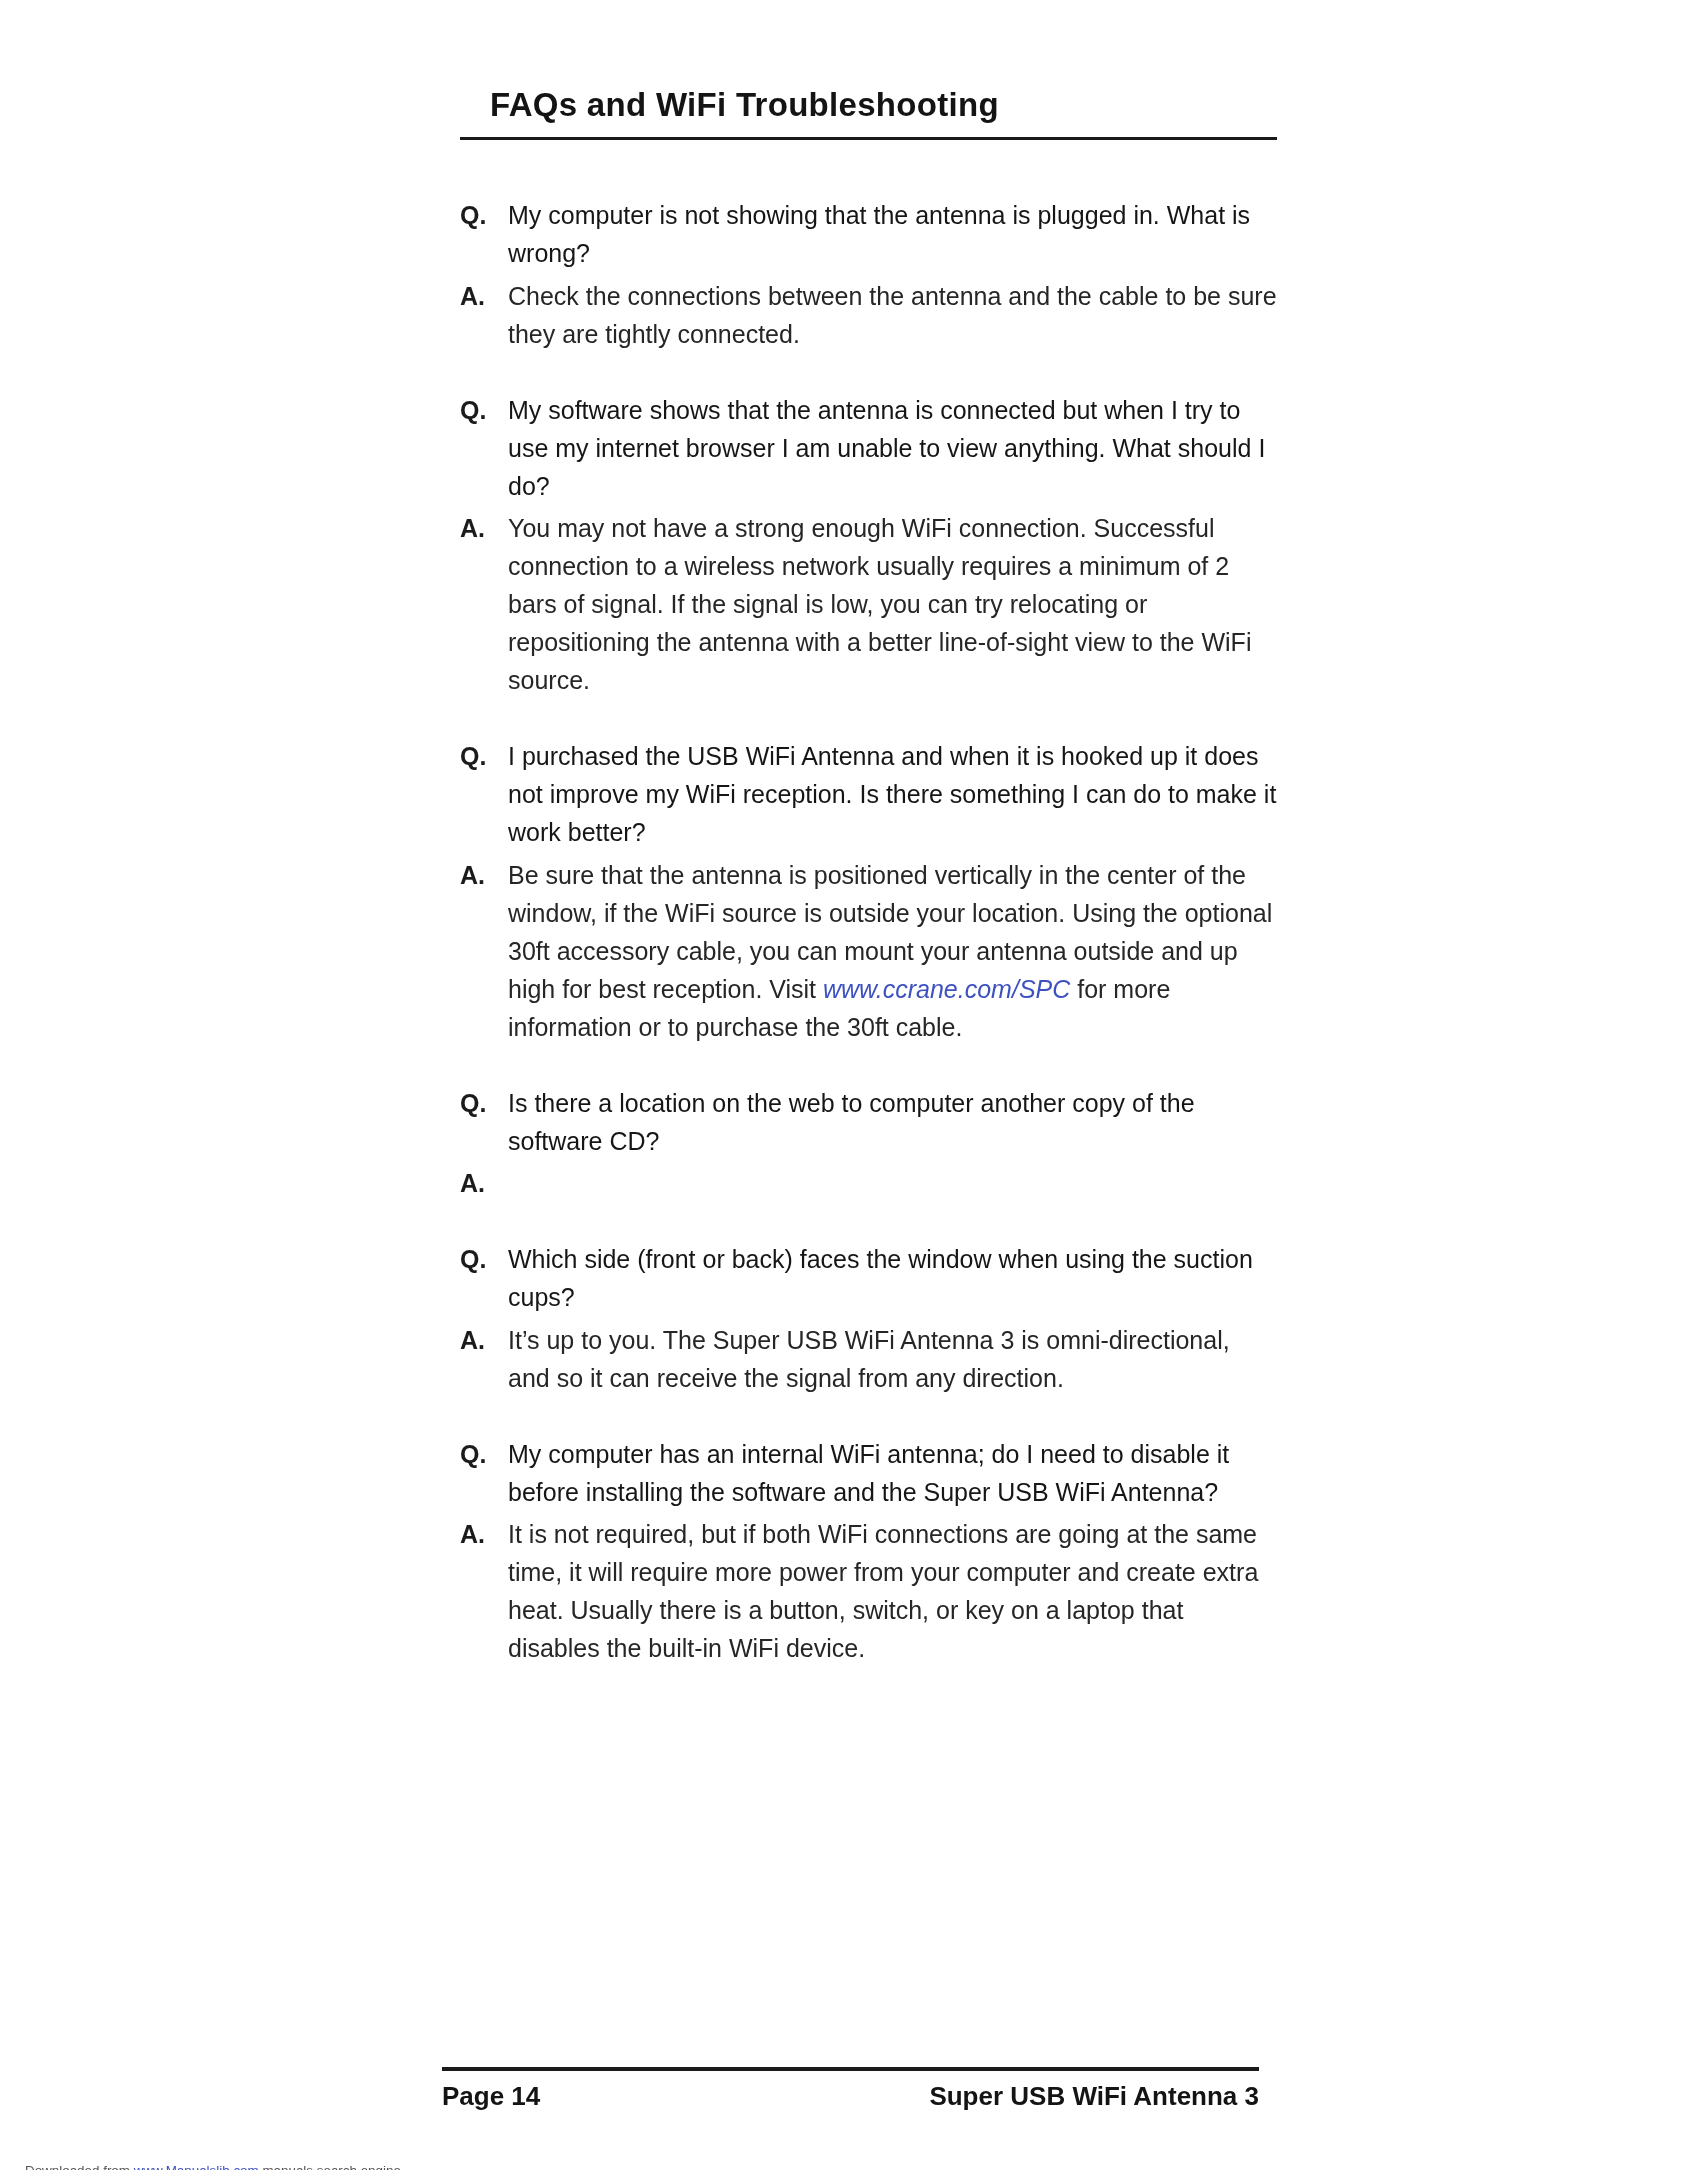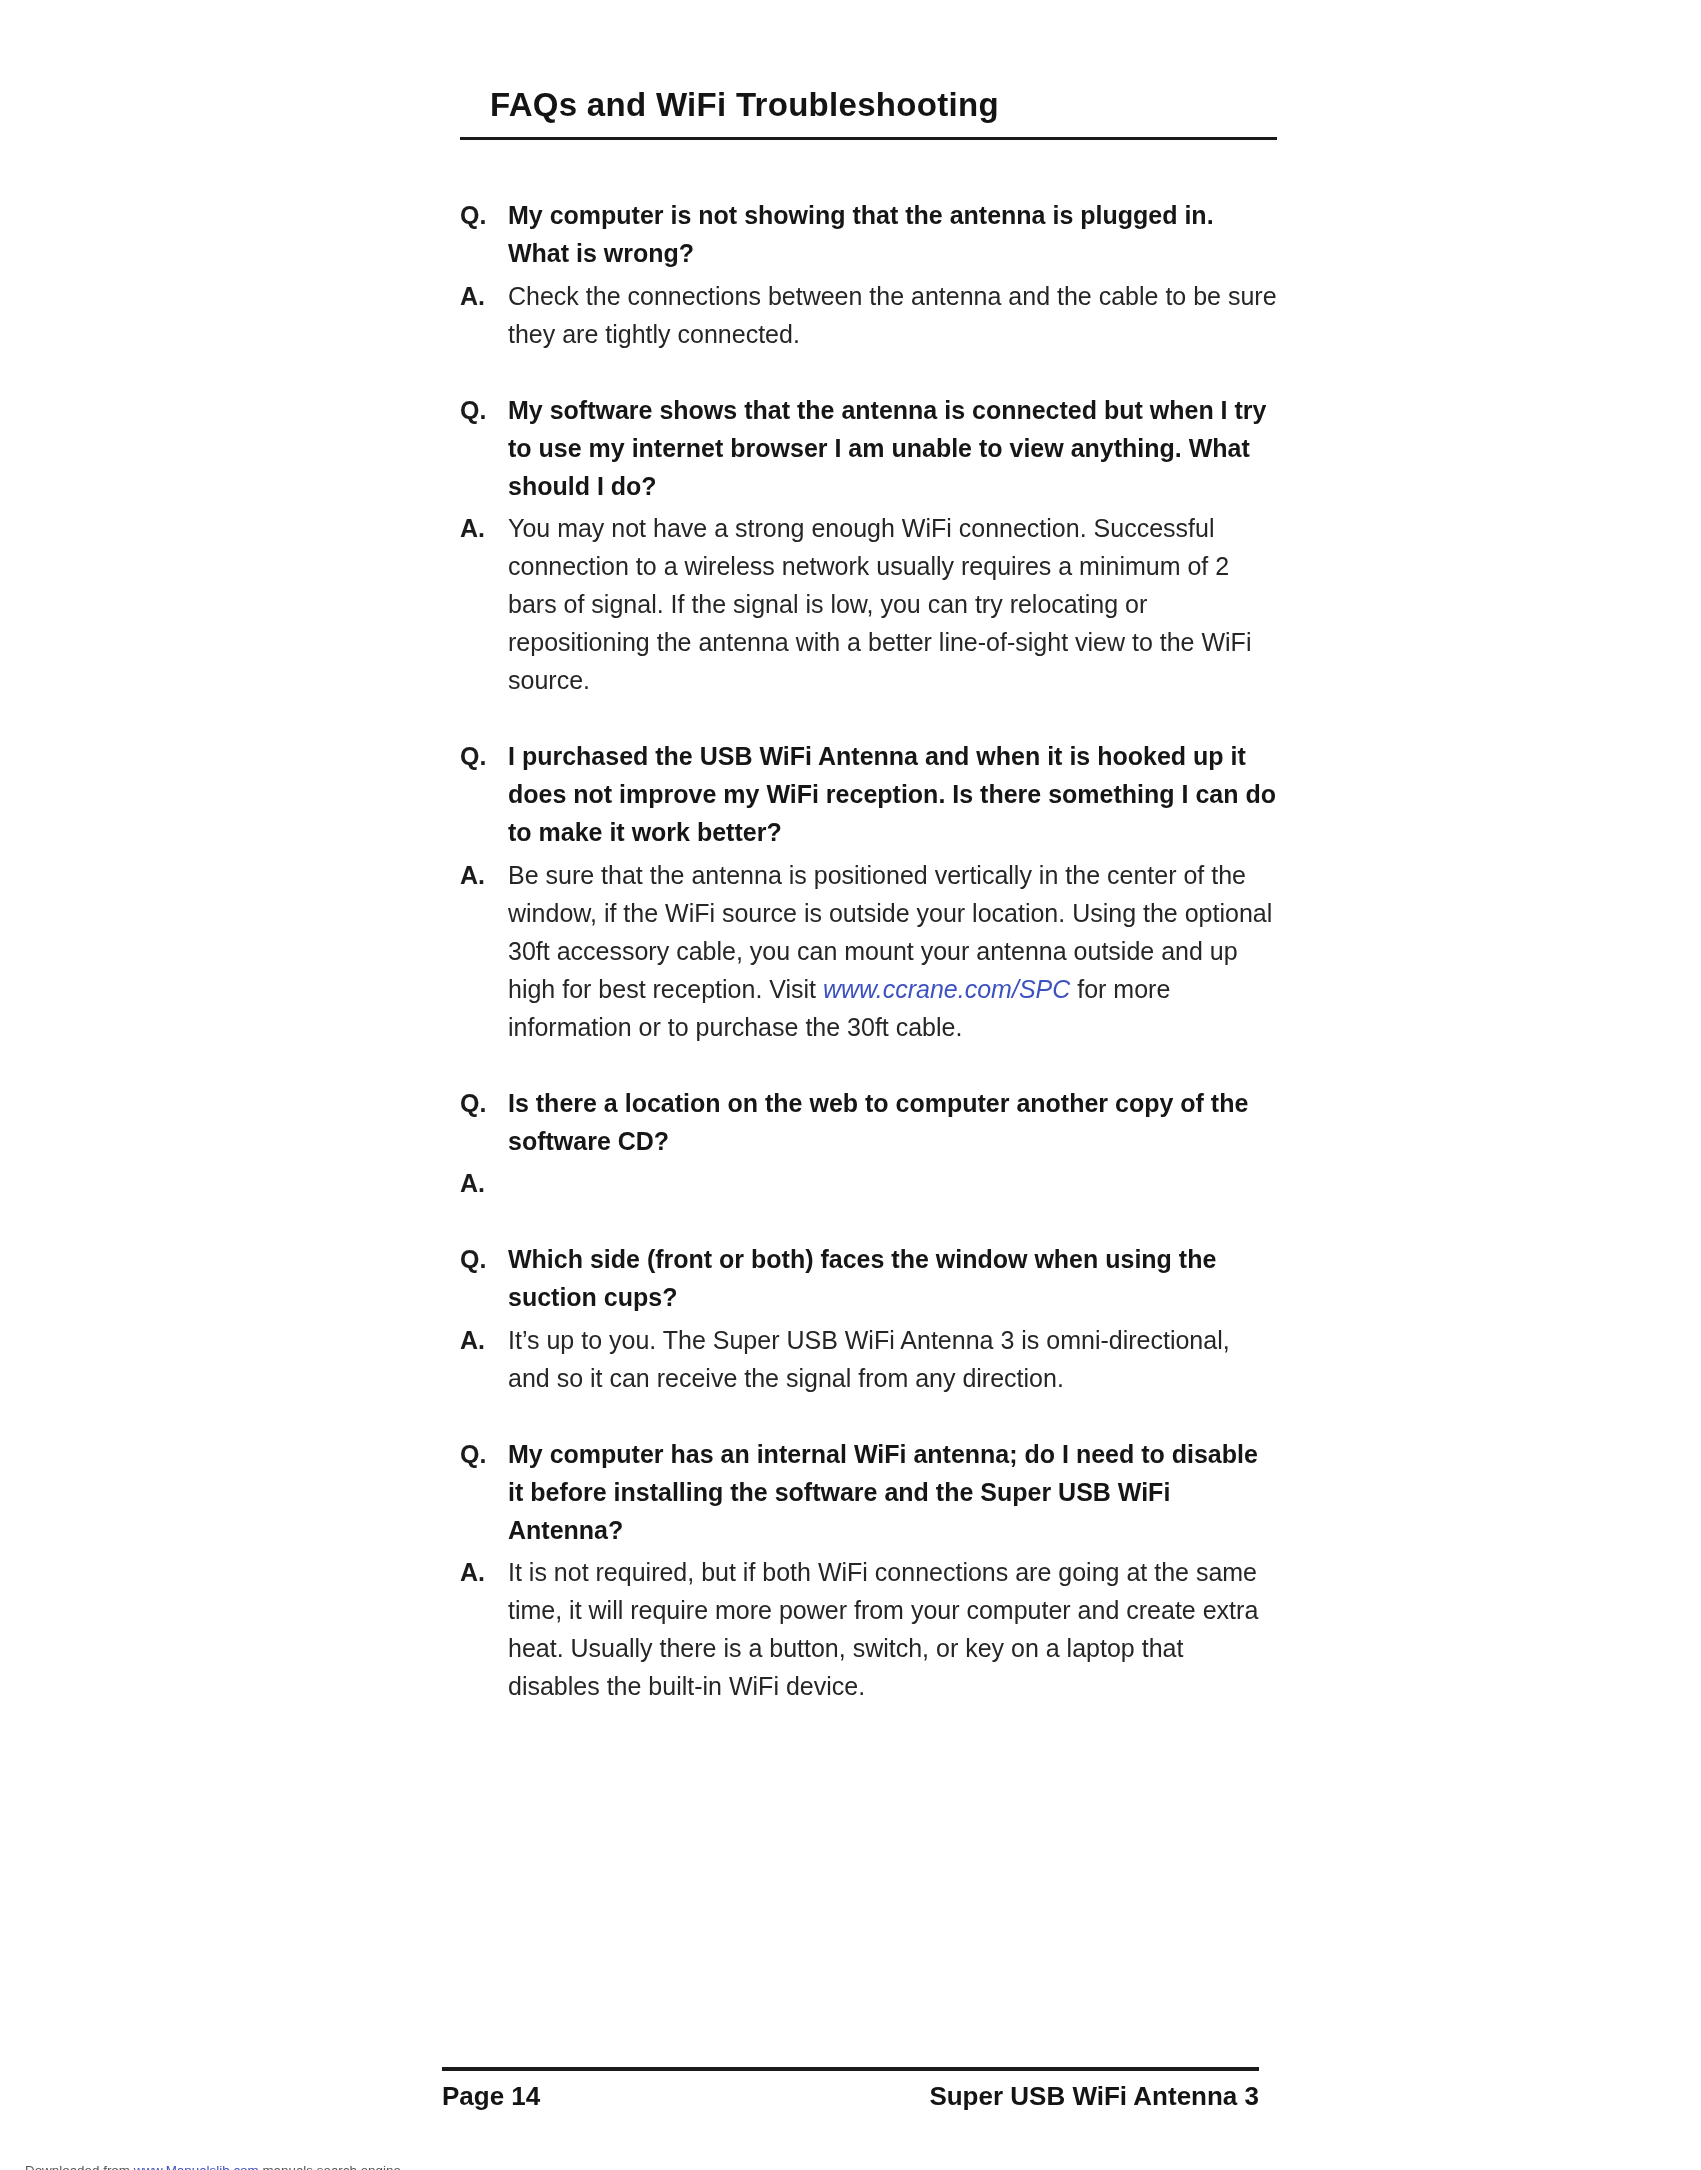--- a/index.html
+++ b/index.html
@@ -51,21 +51,21 @@
     align-items: flex-start;
   }
   .a-row {
     margin-top: 4.5px;
   }
   .prefix {
     flex: 0 0 48px;
     font-weight: 700;
   }
   .q-text {
-    font-weight: 700;
+    font-weight: 400;
     color: #161616;
   }
   .a-text {
     color: #262626;
   }
   .link {
     color: var(--link, #3d51c1);
     font-style: italic;
     cursor: pointer;
   }
@@ -150,21 +150,21 @@
             <span class="prefix">Q.</span>
             <div class="q-text">Is there a location on the web to computer another copy of the software CD?</div>
           </div>
           <div class="row a-row">
             <span class="prefix">A.</span>
           </div>
         </div>
         <div class="qa-item">
           <div class="row q-row">
             <span class="prefix">Q.</span>
-            <div class="q-text">Which side (front or both) faces the window when using the suction cups?</div>
+            <div class="q-text">Which side (front or back) faces the window when using the suction cups?</div>
           </div>
           <div class="row a-row">
             <span class="prefix">A.</span>
             <div class="a-text"><span>It’s up to you. The Super USB WiFi Antenna 3 is omni-directional, and so it can receive the signal from any direction.</span></div>
           </div>
         </div>
         <div class="qa-item">
           <div class="row q-row">
             <span class="prefix">Q.</span>
             <div class="q-text">My computer has an internal WiFi antenna; do I need to disable it before installing the software and the Super USB WiFi Antenna?</div>

